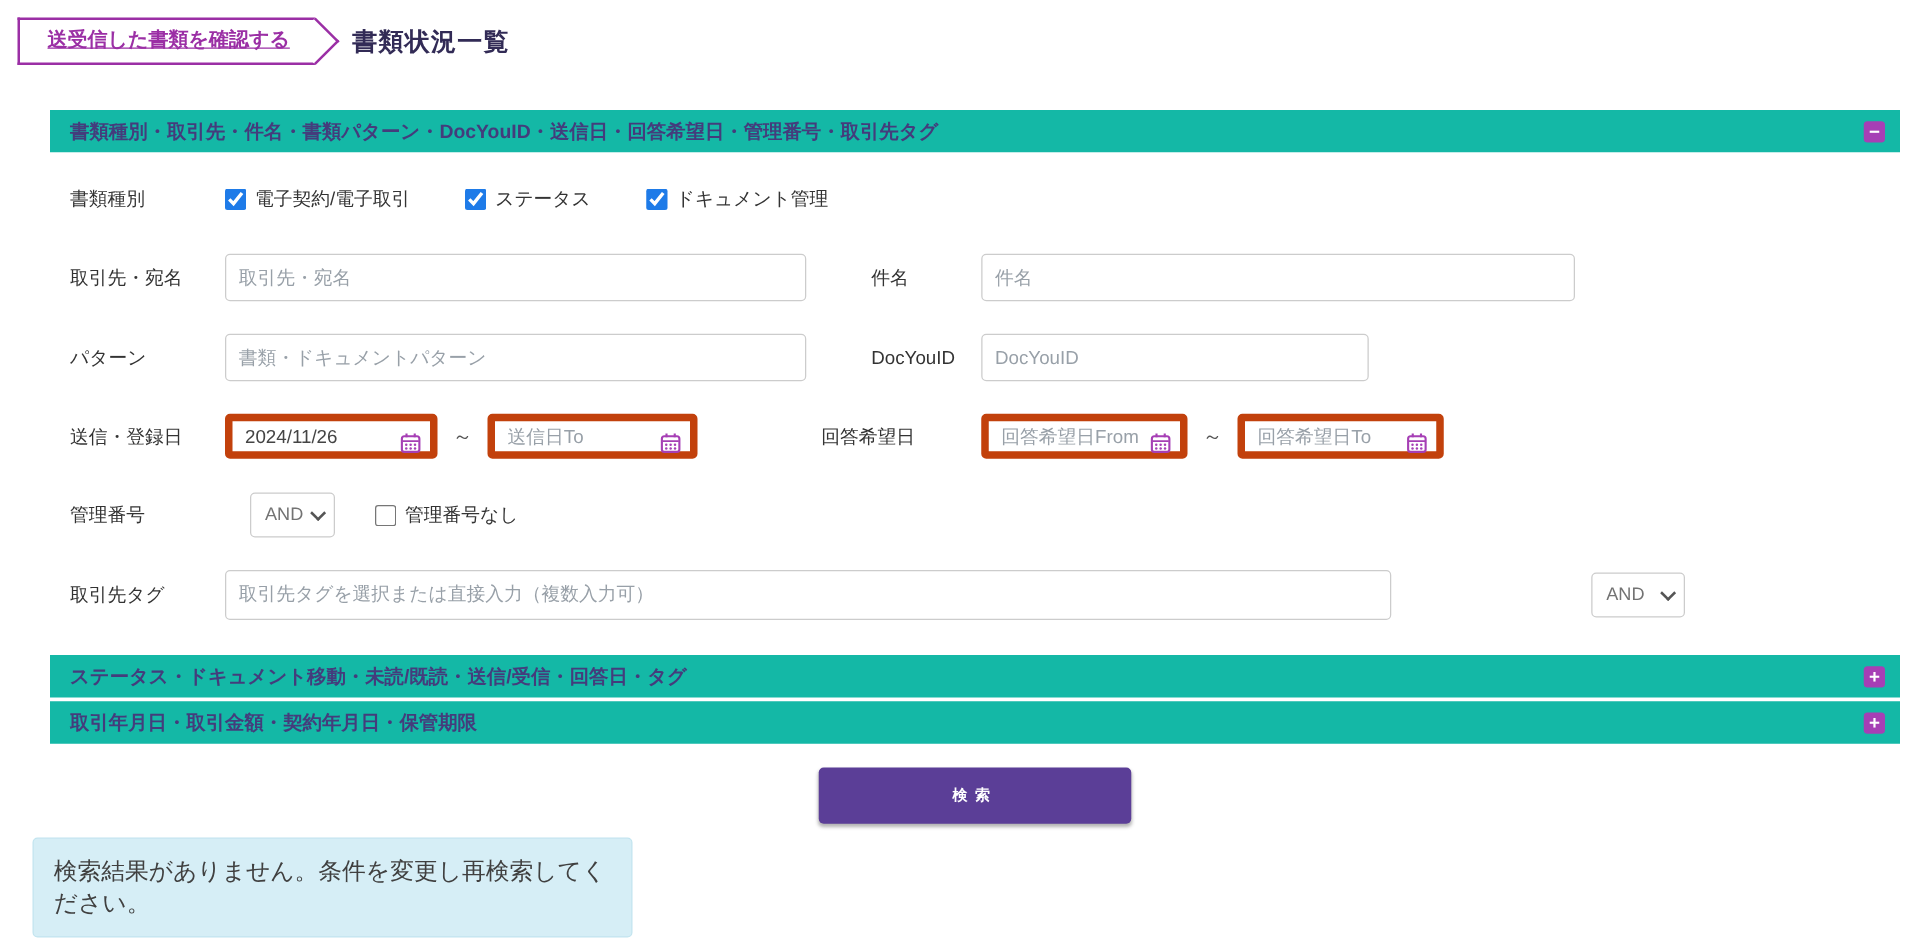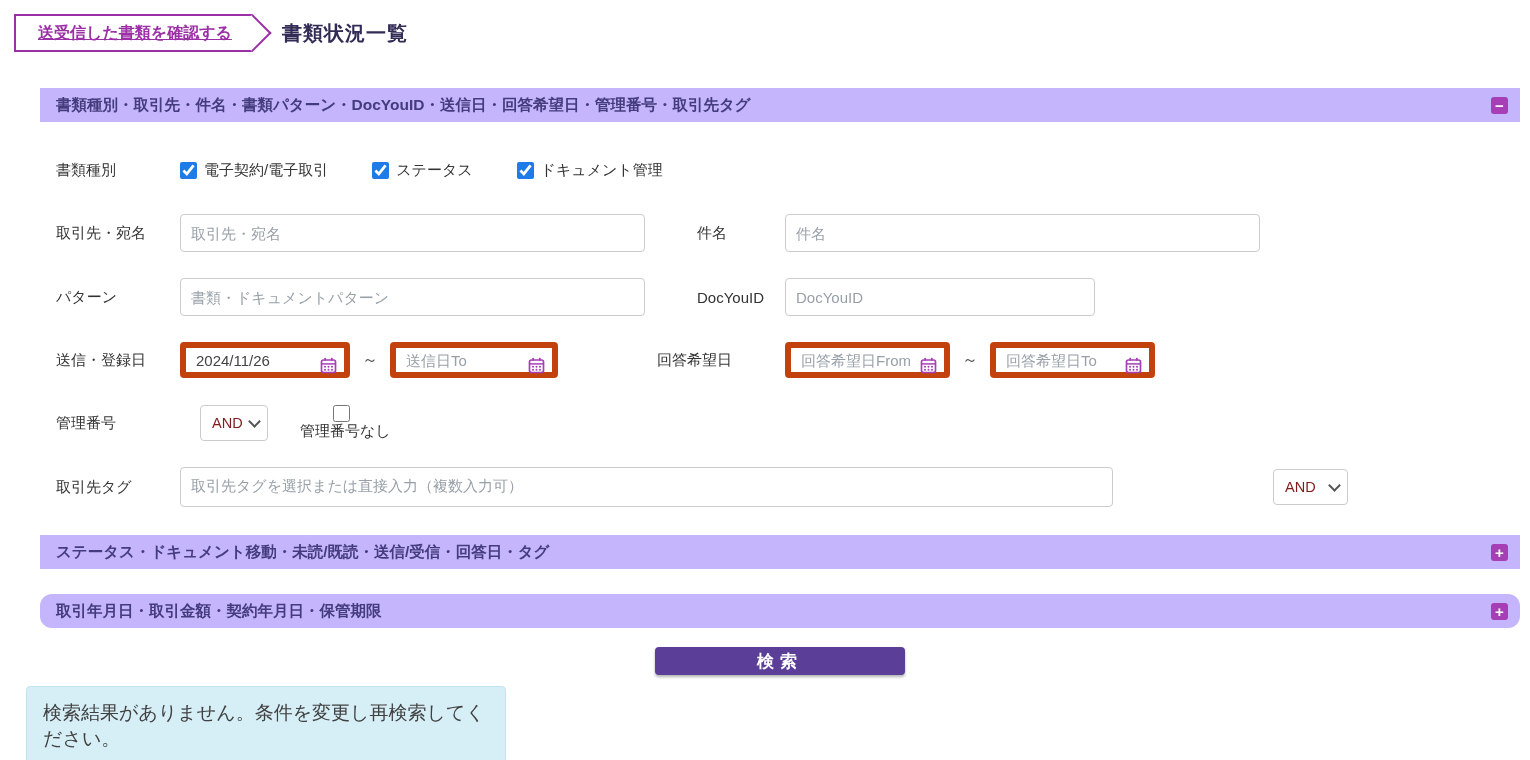--- a/index.html
+++ b/index.html
@@ -25,91 +25,91 @@
     transform:translateY(-50%) rotate(45deg);
     border-top:2px solid #9b2fa5; border-right:2px solid #9b2fa5;
     background:#fff;
   }
   .page-title { margin:0; font-size:20px; font-weight:bold; color:#322b56; letter-spacing:1px; }
 
   
   .panel { margin:36px 10px 0 40px; width:1480px; }
   .sec-header {
     display:flex; justify-content:space-between; align-items:center;
-    background:#c4b5fd; height:34px; padding:0 12px 0 16px; cursor:pointer;
+    background:#14b8a6; height:34px; padding:0 12px 0 16px; cursor:pointer;
   }
   .sec-title { color:#443c7c; font-weight:bold; font-size:15.5px; }
   .toggle-icon {
     width:17px; height:17px; flex:none;
     background:#a63fb5; color:#fff; border-radius:3px;
     display:flex; align-items:center; justify-content:center;
     font-size:15px; font-weight:bold; line-height:1;
   }
   .mt2 { margin-top:2px; }
-  .mt20 { margin-top:25px;border-radius:12px; }
-
-  .sec-body { padding:39px 16px 26px 16px; background:#fff; }
+  .mt20 { margin-top:3px; }
+
+  .sec-body { padding:28px 16px 26px 16px; background:#fff; }
   .frow { display:flex; align-items:center; }
   .mb34 { margin-bottom:34px; }
   .mb26 { margin-bottom:26px; }
   .mb27 { margin-bottom:27px; }
   .flabel { width:124px; flex:none; font-size:15px; color:#333; }
   .lbl2 { width:88px; flex:none; margin-left:52px; }
   .lbl-reply { width:128px; flex:none; margin-left:99px; }
 
   .tin {
     height:38px; border:1px solid #ccc; border-radius:4px;
     padding:0 10px; font-size:15px; color:#333; background:#fff;
     font-family:inherit;
   }
   .tin::placeholder, .din::placeholder { color:#98a0a8; opacity:1; }
   .w465 { width:465px; } .w475 { width:475px; } .w310 { width:310px; }
   .w1080 { width:1080px; height:36px; } .w933 { width:933px; height:40px;font-family:Liberation Mono, monospace; }
 
   
   .chk { display:flex; align-items:center; margin-right:44px; font-size:15px; cursor:pointer; }
   .chk input { width:17px; height:17px; margin:0 7px 0 0; accent-color:#1e7be8; cursor:pointer; }
-  .chk-none { margin:0 0 0 32px;flex-direction:column; }
+  .chk-none { margin:0 0 0 32px; }
 
   
   .datebox {
     position:relative; height:36px; border:6px solid #c2410c; border-radius:4px;
     display:flex; align-items:center; background:#fff; flex:none;
   }
   .din {
     border:none; outline:none; background:transparent; height:34px;
     padding:0 28px 0 10px; font-size:15px; color:#444; width:100%;
     font-family:inherit;
   }
   .datebox .cal { position:absolute; right:7px; top:9px; cursor:pointer; }
   .w170 { width:170px; } .w168 { width:168px; } .w165 { width:165px; }
   .tilde { margin:0 12px; font-size:16px; color:#555; flex:none; }
 
   
   .selwrap { position:relative; flex:none; margin-left:20px; }
   .selwrap select {
     appearance:none; -webkit-appearance:none;
     height:36px; border:1px solid #ccc; border-radius:4px;
-    padding:0 24px 0 11px; font-size:14.5px; color:#7f1d1d; background:#fff;
+    padding:0 24px 0 11px; font-size:14.5px; color:#737373; background:#fff;
     font-family:inherit; cursor:pointer;
   }
   .selwrap::after {
     content:""; position:absolute; right:9px; top:12px;
     width:7px; height:7px; border-left:2px solid #555; border-bottom:2px solid #555;
     transform:rotate(-45deg); pointer-events:none;
   }
   .selw68 select { width:68px; }
   .selw75 { margin-left:160px; }
   .selw75 select { width:75px; }
 
   
   .search-wrap { text-align:center; margin-top:19px; }
   .search-btn {
-    width:250px; height:28px; background:#5b3e97; color:#fff;
-    border:none; border-radius:4px; font-size:17px; font-weight:bold;
+    width:250px; height:45px; background:#5b3e97; color:#fff;
+    border:none; border-radius:4px; font-size:12px; font-weight:bold;
     letter-spacing:6px; cursor:pointer; box-shadow:0 2px 3px rgba(0,0,0,.3);
     font-family:inherit;
   }
 
   
   .msg {
     margin:11px 0 0 26px; width:480px; padding:13px 16px;
     background:#d6eef6; border:1px solid #c2e4ef; border-radius:4px;
     color:#404040; font-size:19px;
   }

